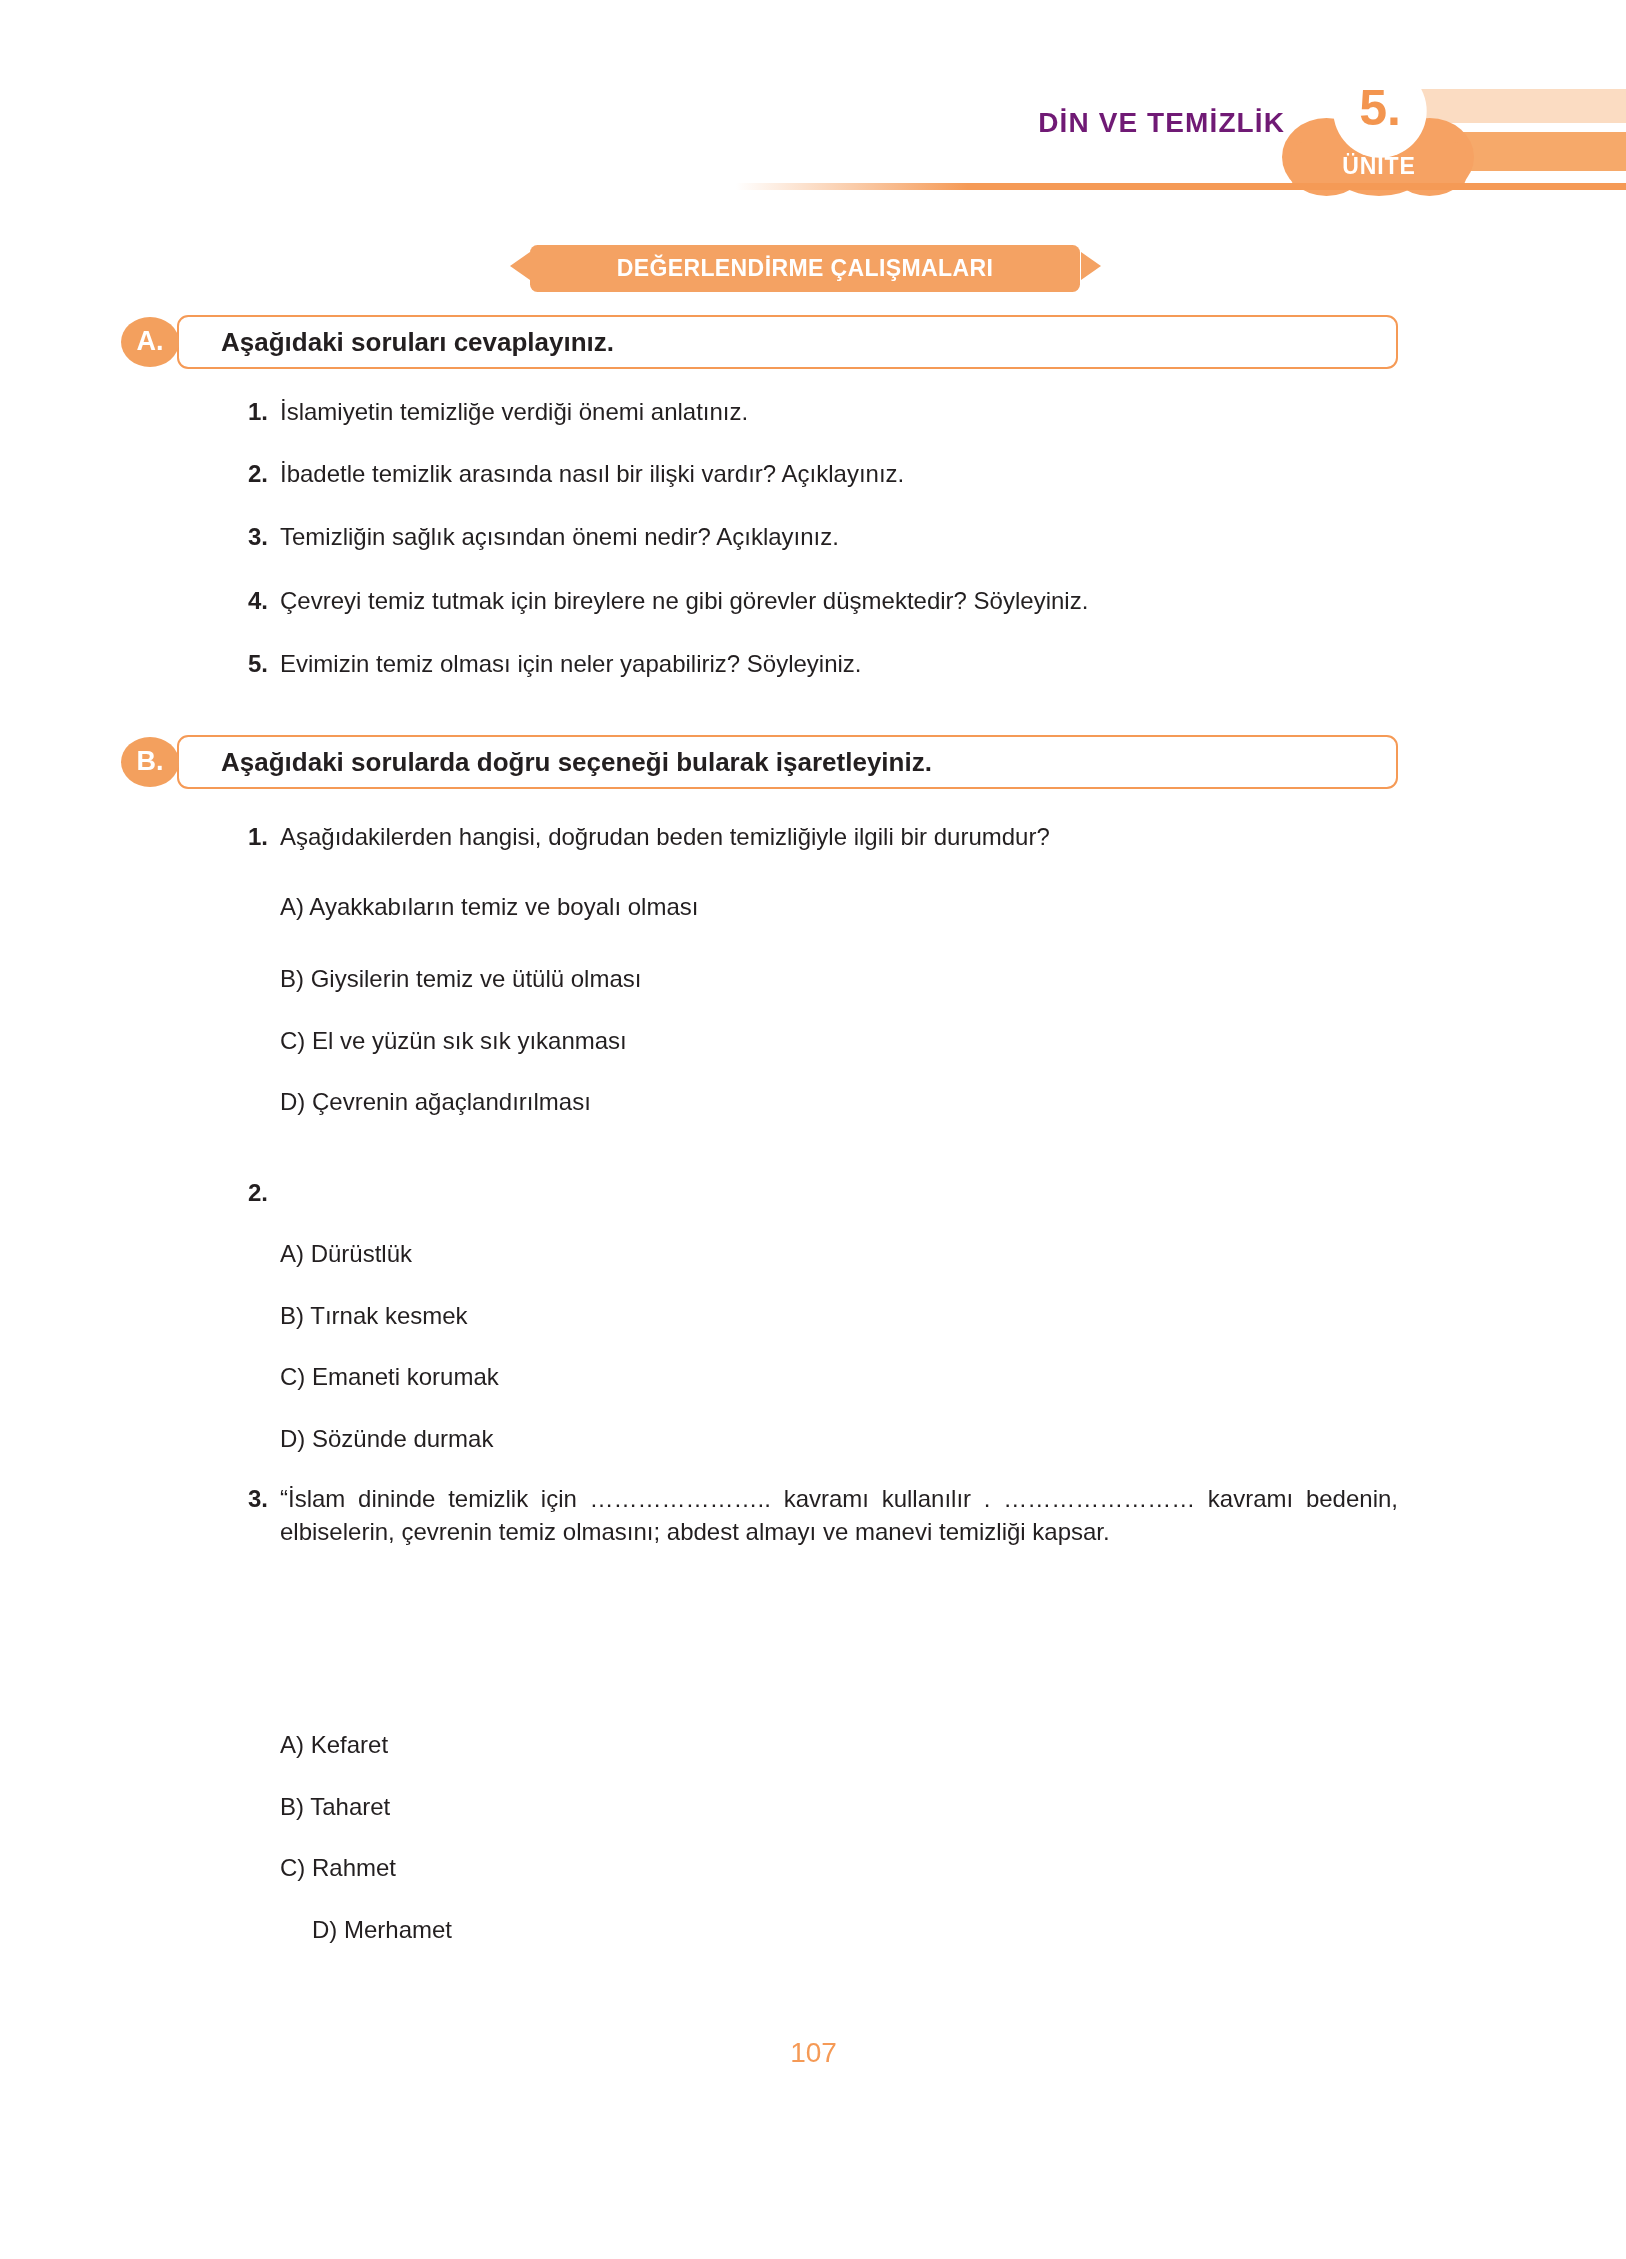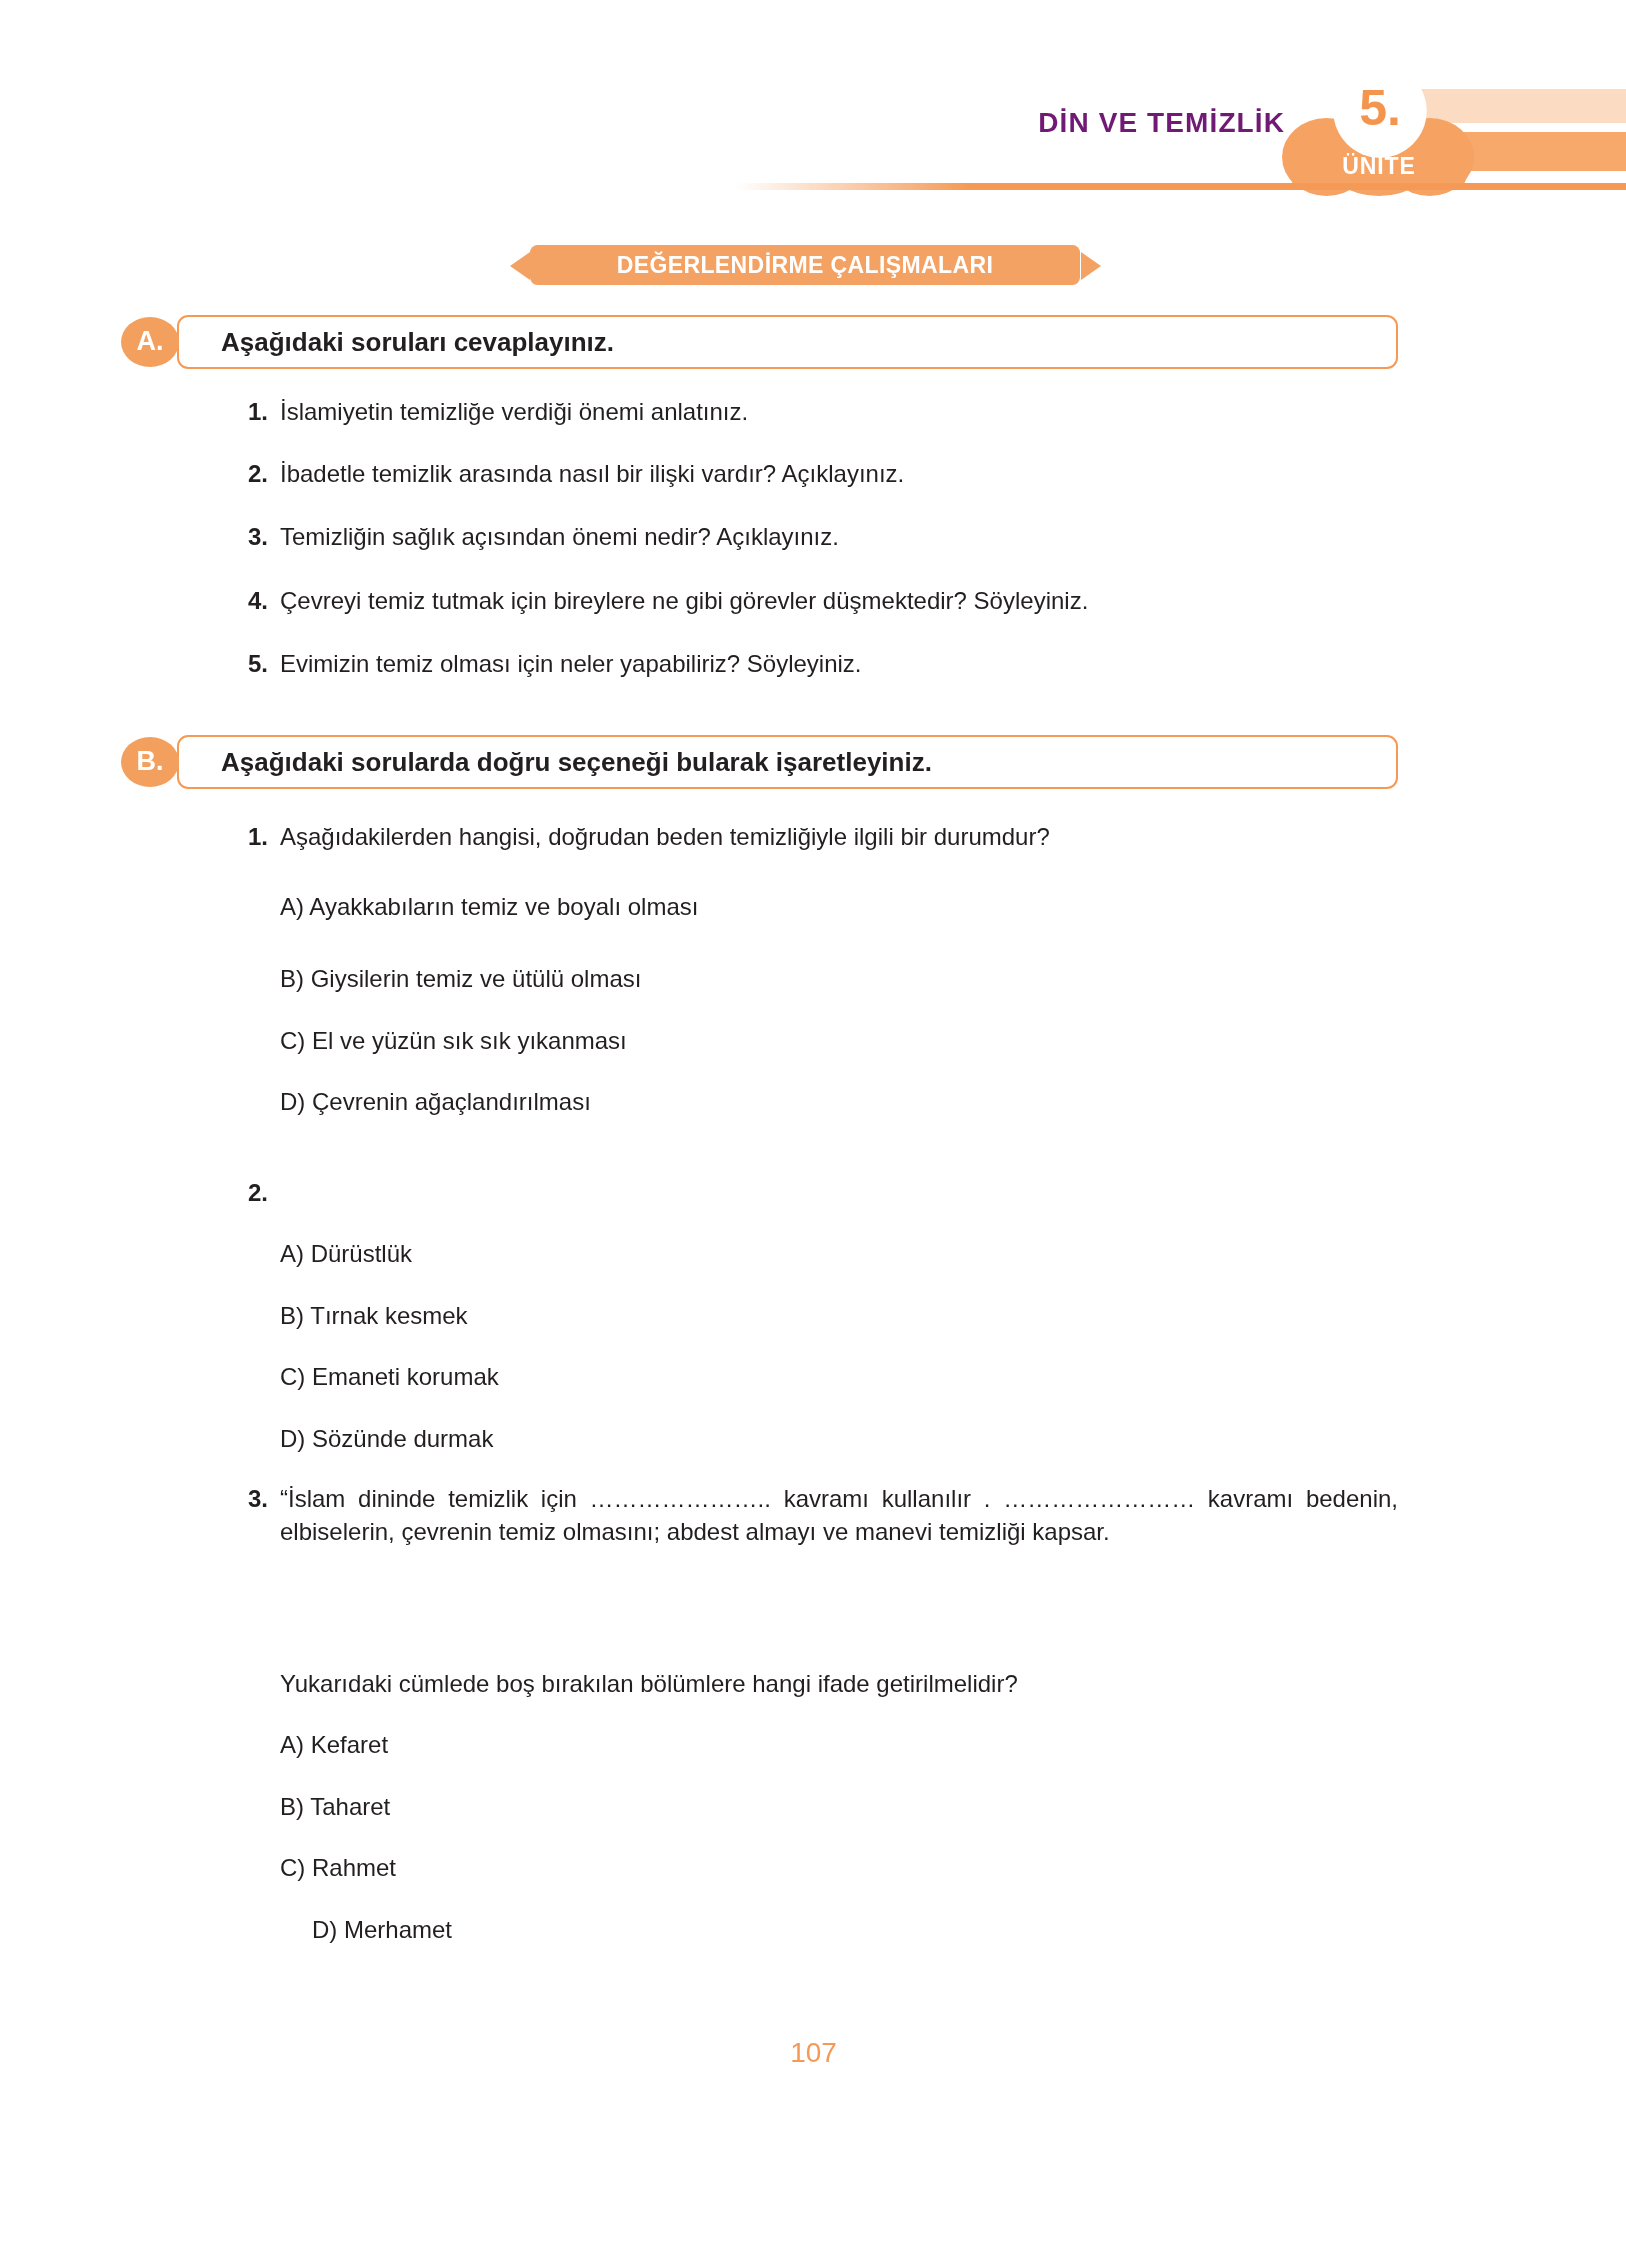--- a/index.html
+++ b/index.html
@@ -127,21 +127,21 @@
     position: absolute;
     left: 0; right: 0;
     top: 245px;
     height: 41px;
   }
   .banner {
     position: absolute;
     left: 530px;
     top: 0;
     width: 550px;
-    height: 40px;
+    height: 47px;
     background: #f4a263;
     border-radius: 7.5px;
     display: flex;
     align-items: center;
     justify-content: center;
   }
   .banner-text {
     color: #ffffff;
     font-size: 23px;
     font-weight: bold;
@@ -330,21 +330,20 @@
   </div>
   <div class="opt" style="left:280px; top:1237px;">A) Dürüstlük</div>
   <div class="opt" style="left:280px; top:1299px;">B) Tırnak kesmek</div>
   <div class="opt" style="left:280px; top:1360px;">C) Emaneti korumak</div>
   <div class="opt" style="left:280px; top:1422px;">D) Sözünde durmak</div>
 
   <div class="qitem" style="left:233px; top:1482px; width:1165px;">
     <div class="qnum">3.</div>
     <div class="qtext justified">“İslam dininde temizlik için ………………….. kavramı kullanılır . …………………… kavramı bedenin, elbiselerin, çevrenin temiz olmasını; abdest almayı ve manevi temizliği kapsar.</div>
   </div>
-  <div class="sub" style="left:280px; top:1667px; width:1137px;">Yukarıdaki cümlede boş bırakılan bölümlere hangi ifade getirilmelidir?</div>
   <div class="opt" style="left:280px; top:1728px;">A) Kefaret</div>
   <div class="opt" style="left:280px; top:1790px;">B) Taharet</div>
   <div class="opt" style="left:280px; top:1851px;">C) Rahmet</div>
   <div class="opt" style="left:280px; top:1913px;margin-left:32px;">D) Merhamet</div>
 
   <div class="page-number">107</div>
 
 </div>
 
 

